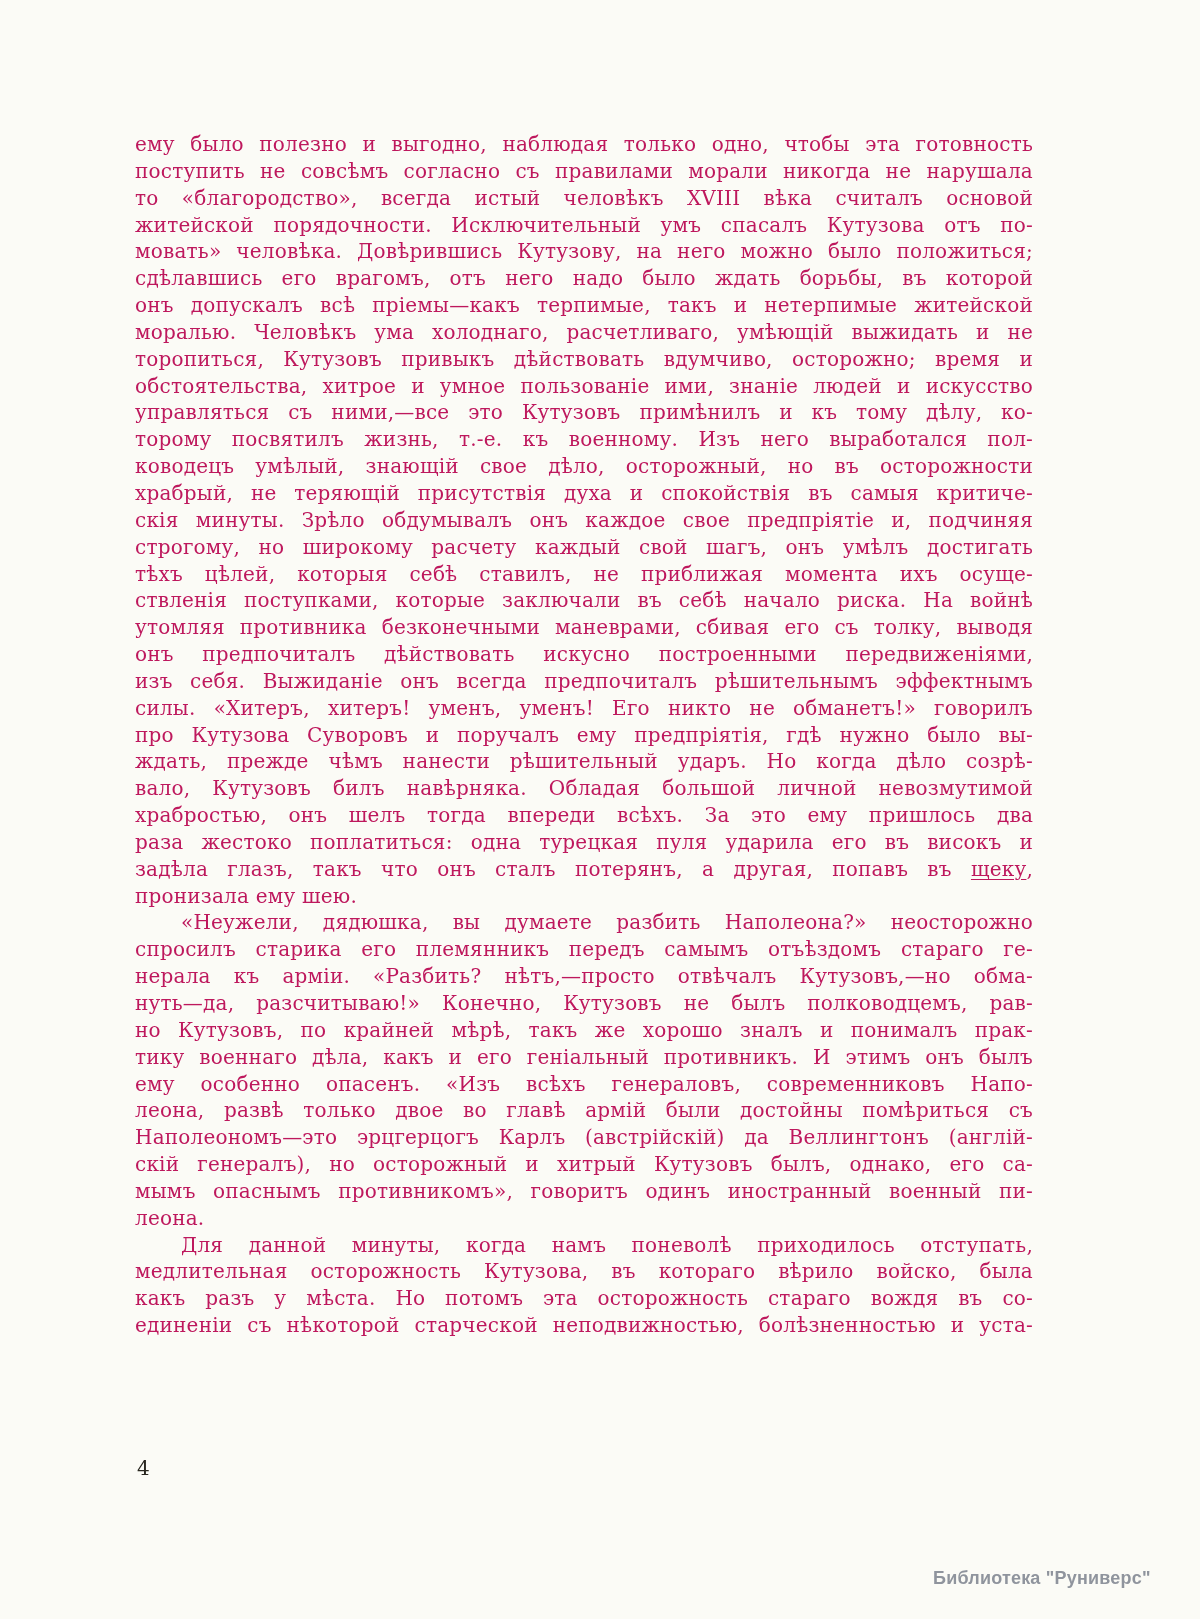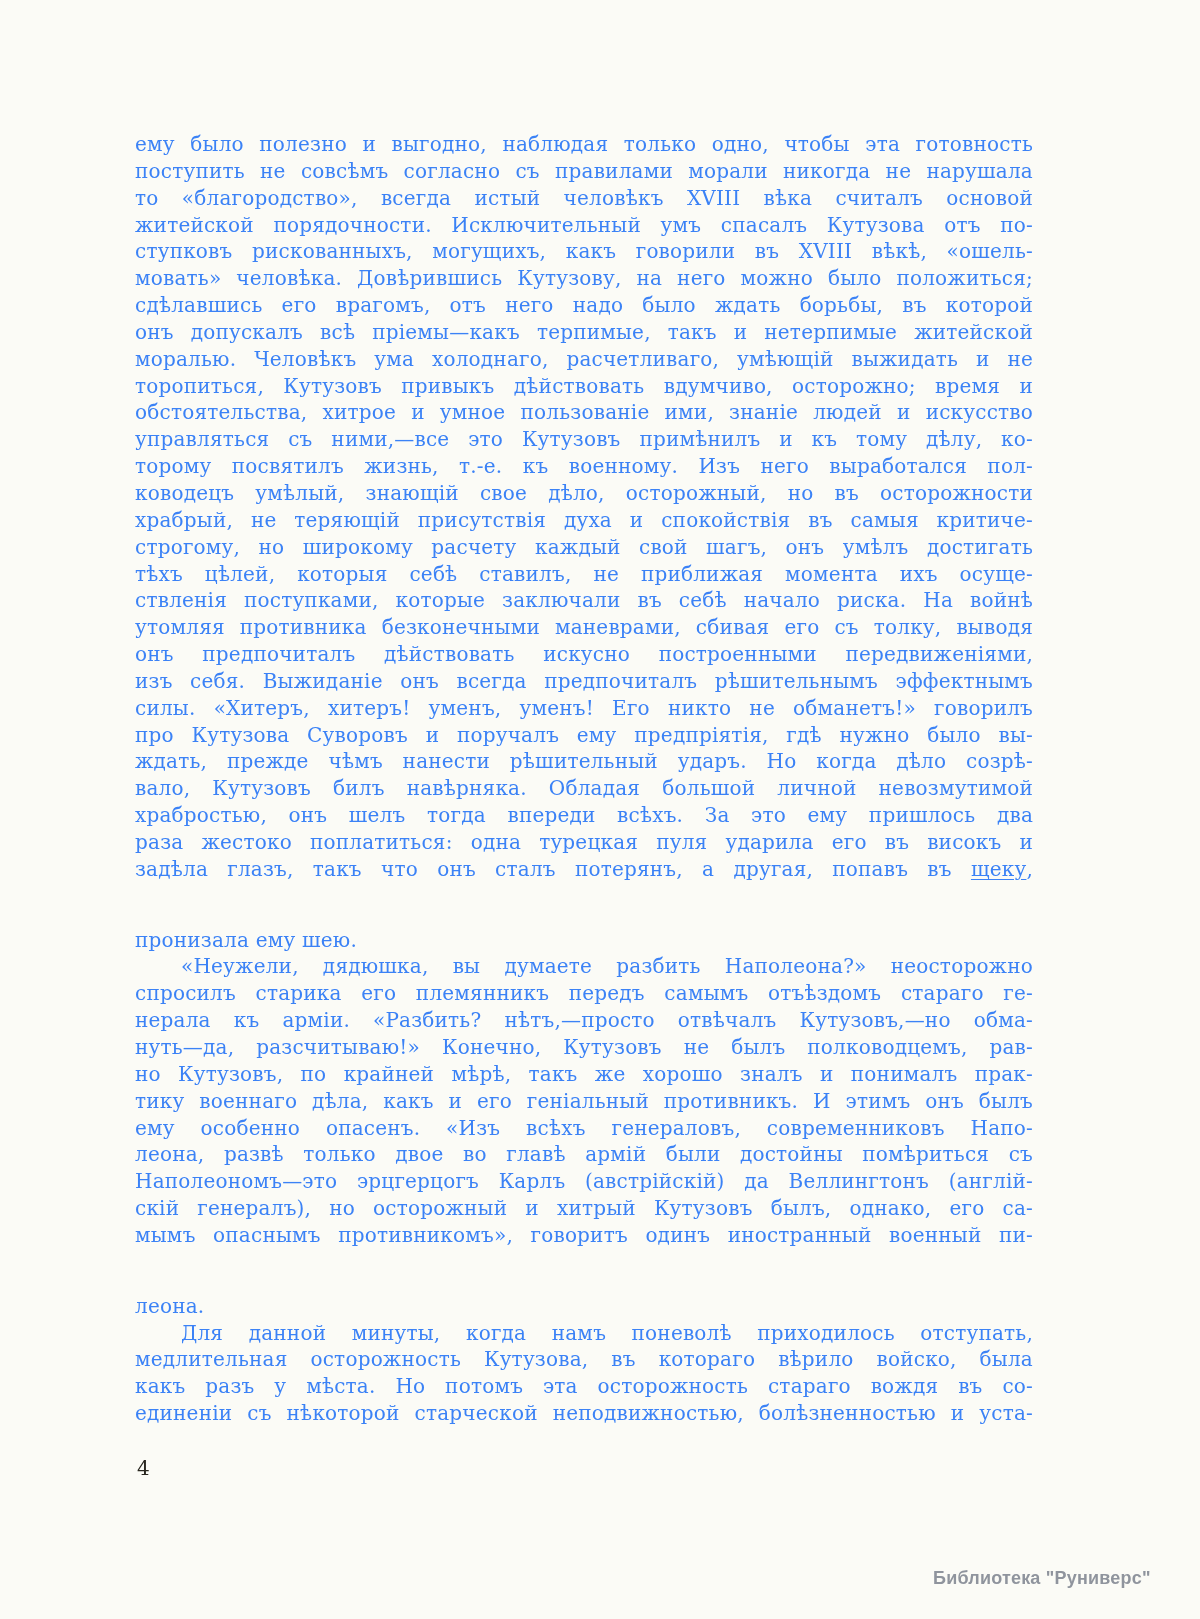--- a/index.html
+++ b/index.html
@@ -13,28 +13,28 @@
   }
   .text-block {
     position: absolute;
     left: 135px;
     top: 131px;
     width: 898px;
   }
   .line {
     font-size: 20px;
     line-height: 26.85px;
-    color: #3b82f6;
+    color: #be185d;
     text-align: justify;
     text-align-last: justify;
     letter-spacing: 0.2px;
     height: 26.85px;
     overflow: visible;
   }
-  .line.end { text-align-last: left; margin-top: 44px; }
+  .line.end { text-align-last: left; }
   .line.indent { text-indent: 46px; }
   .line u { text-decoration-thickness: 1px; text-underline-offset: 3px; }
   .page-num {
     position: absolute;
     left: 137px;
     top: 1456px;
     font-size: 20px;
     color: #29271f;
   }
   .watermark {
@@ -50,31 +50,31 @@
 </style>
 </head>
 <body>
 
 <div class="page">
   <div class="text-block" id="lines-container">
       <div class="line">ему было полезно и выгодно, наблюдая только одно, чтобы эта готовность</div>
       <div class="line">поступить не совсѣмъ согласно съ правилами морали никогда не нарушала</div>
       <div class="line">то «благородство», всегда истый человѣкъ XVIII вѣка считалъ основой</div>
       <div class="line">житейской порядочности. Исключительный умъ спасалъ Кутузова отъ по-</div>
-      <div class="line">ступковъ рискованныхъ, могущихъ, какъ говорили въ XVIII вѣкѣ, «ошель-</div>
       <div class="line">мовать» человѣка. Довѣрившись Кутузову, на него можно было положиться;</div>
       <div class="line">сдѣлавшись его врагомъ, отъ него надо было ждать борьбы, въ которой</div>
       <div class="line">онъ допускалъ всѣ пріемы—какъ терпимые, такъ и нетерпимые житейской</div>
       <div class="line">моралью. Человѣкъ ума холоднаго, расчетливаго, умѣющій выжидать и не</div>
       <div class="line">торопиться, Кутузовъ привыкъ дѣйствовать вдумчиво, осторожно; время и</div>
       <div class="line">обстоятельства, хитрое и умное пользованіе ими, знаніе людей и искусство</div>
       <div class="line">управляться съ ними,—все это Кутузовъ примѣнилъ и къ тому дѣлу, ко-</div>
       <div class="line">торому посвятилъ жизнь, т.-е. къ военному. Изъ него выработался пол-</div>
       <div class="line">ководецъ умѣлый, знающій свое дѣло, осторожный, но въ осторожности</div>
       <div class="line">храбрый, не теряющій присутствія духа и спокойствія въ самыя критиче-</div>
+      <div class="line">скія минуты. Зрѣло обдумывалъ онъ каждое свое предпріятіе и, подчиняя</div>
       <div class="line">строгому, но широкому расчету каждый свой шагъ, онъ умѣлъ достигать</div>
       <div class="line">тѣхъ цѣлей, которыя себѣ ставилъ, не приближая момента ихъ осуще-</div>
       <div class="line">ствленія поступками, которые заключали въ себѣ начало риска. На войнѣ</div>
       <div class="line">утомляя противника безконечными маневрами, сбивая его съ толку, выводя</div>
       <div class="line">онъ предпочиталъ дѣйствовать искусно построенными передвиженіями,</div>
       <div class="line">изъ себя. Выжиданіе онъ всегда предпочиталъ рѣшительнымъ эффектнымъ</div>
       <div class="line">силы. «Хитеръ, хитеръ! уменъ, уменъ! Его никто не обманетъ!» говорилъ</div>
       <div class="line">про Кутузова Суворовъ и поручалъ ему предпріятія, гдѣ нужно было вы-</div>
       <div class="line">ждать, прежде чѣмъ нанести рѣшительный ударъ. Но когда дѣло созрѣ-</div>
       <div class="line">вало, Кутузовъ билъ навѣрняка. Обладая большой личной невозмутимой</div>

